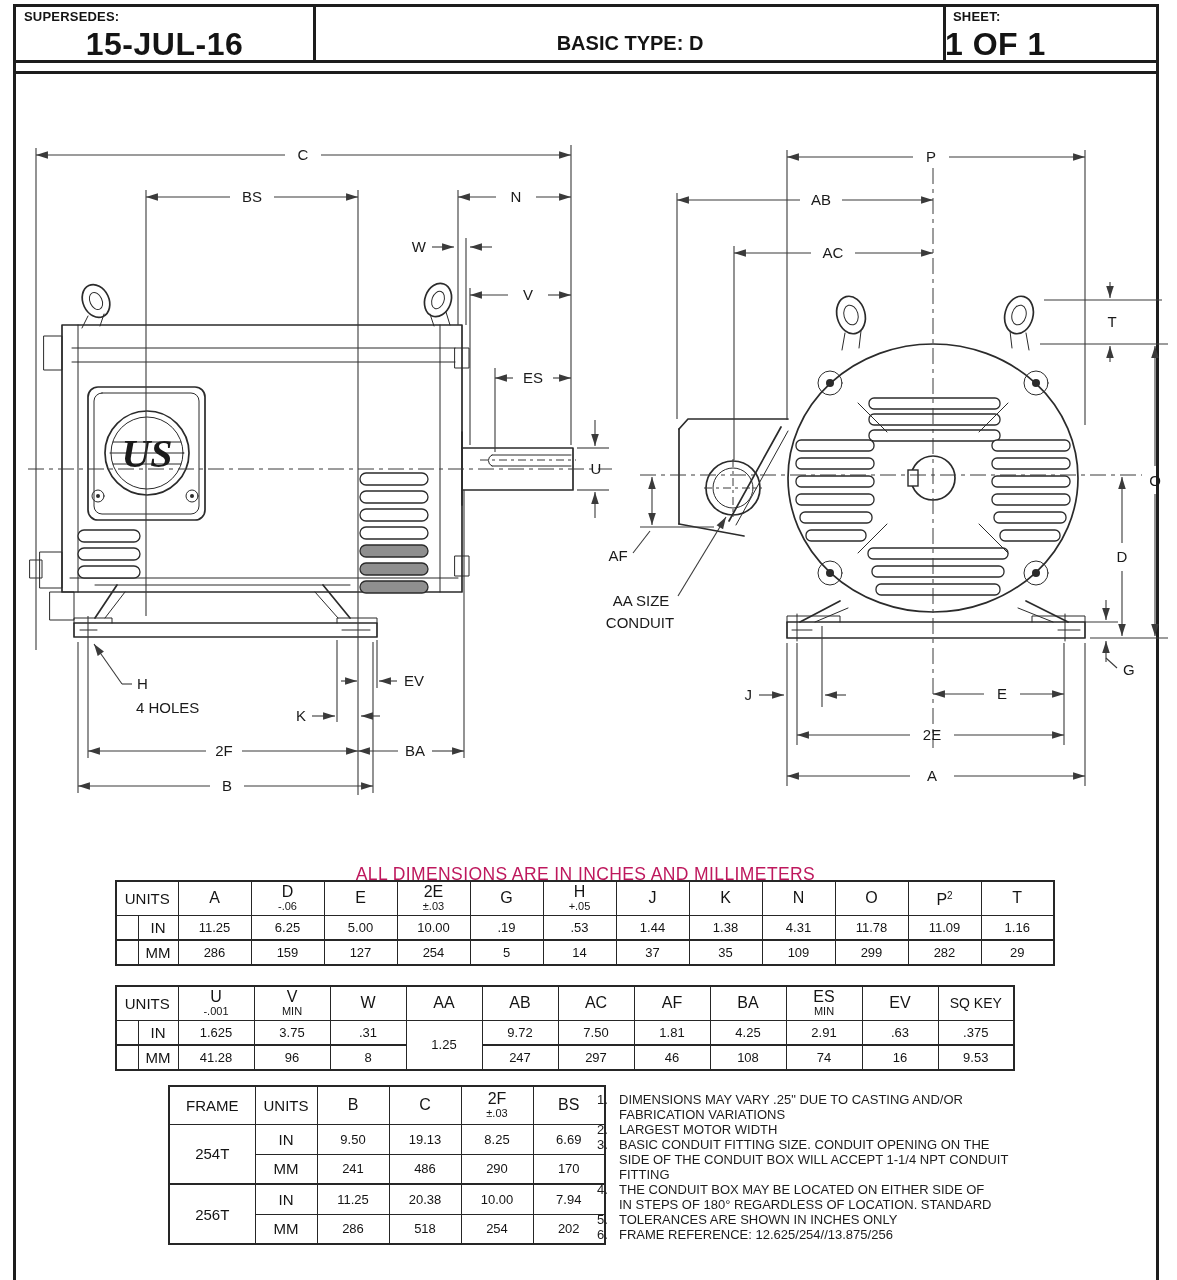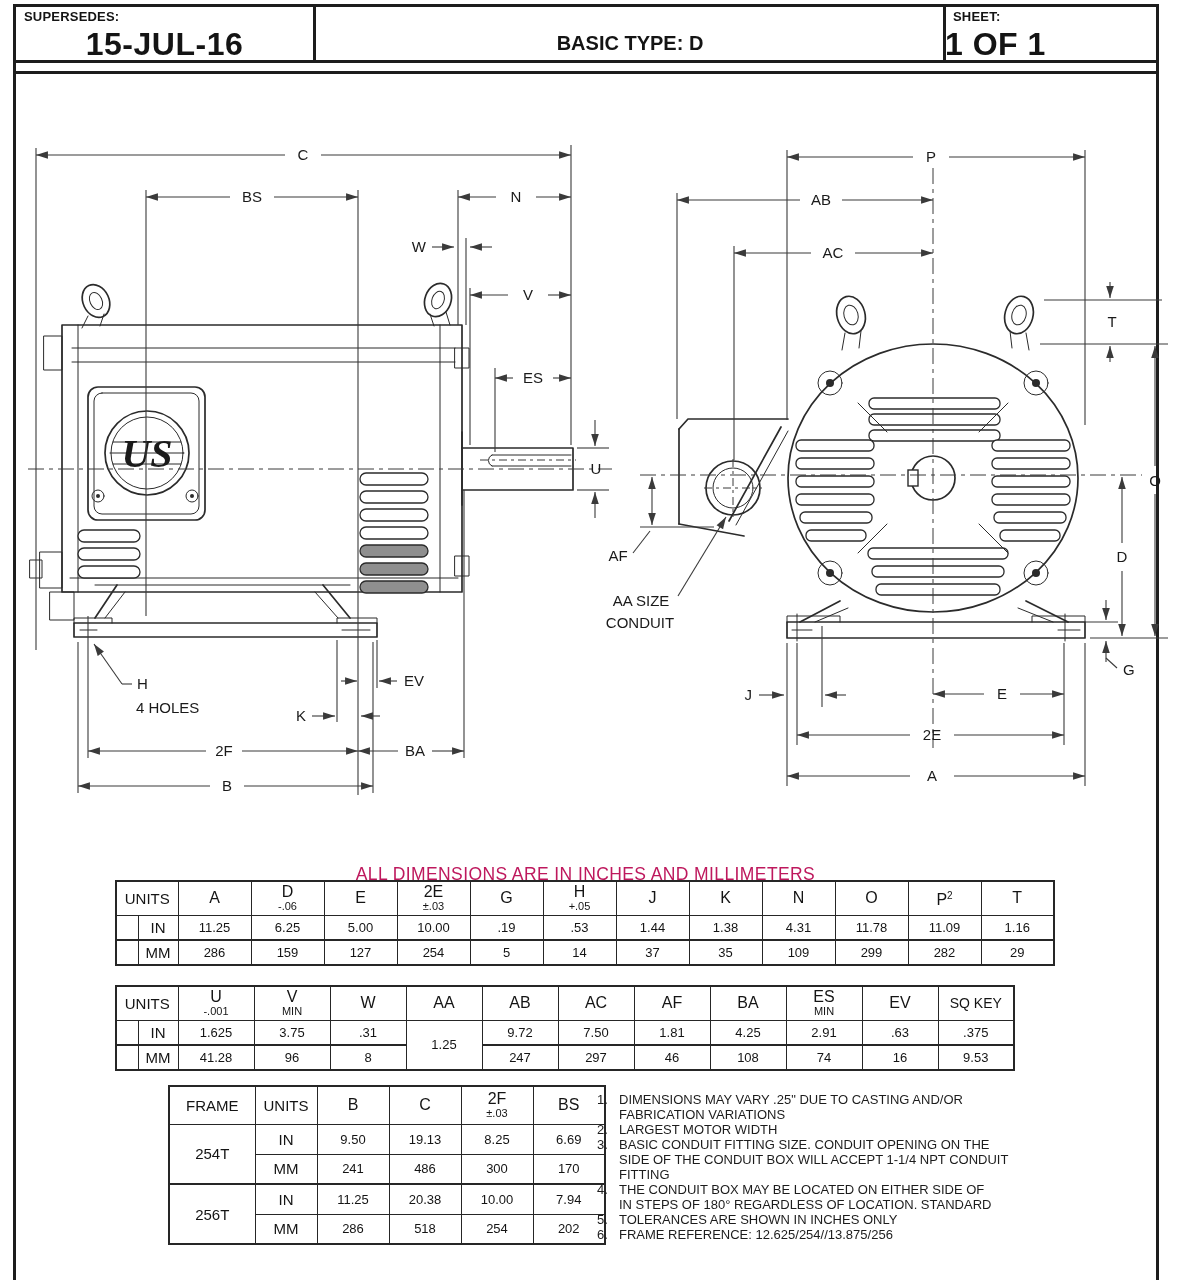--- a/index.html
+++ b/index.html
@@ -601,21 +601,21 @@
       <td class="ucell">IN</td>
       <td class="vcell">9.50</td>
       <td class="vcell">19.13</td>
       <td class="vcell">8.25</td>
       <td class="vcell">6.69</td>
     </tr>
     <tr class="r30">
       <td class="ucell">MM</td>
       <td class="vcell">241</td>
       <td class="vcell">486</td>
-      <td class="vcell">300</td>
+      <td class="vcell">290</td>
       <td class="vcell">170</td>
     </tr>
     <tr class="r30 thick">
       <td class="fcell" rowspan="2">256T</td>
       <td class="ucell">IN</td>
       <td class="vcell">11.25</td>
       <td class="vcell">20.38</td>
       <td class="vcell">10.00</td>
       <td class="vcell">7.94</td>
     </tr>

